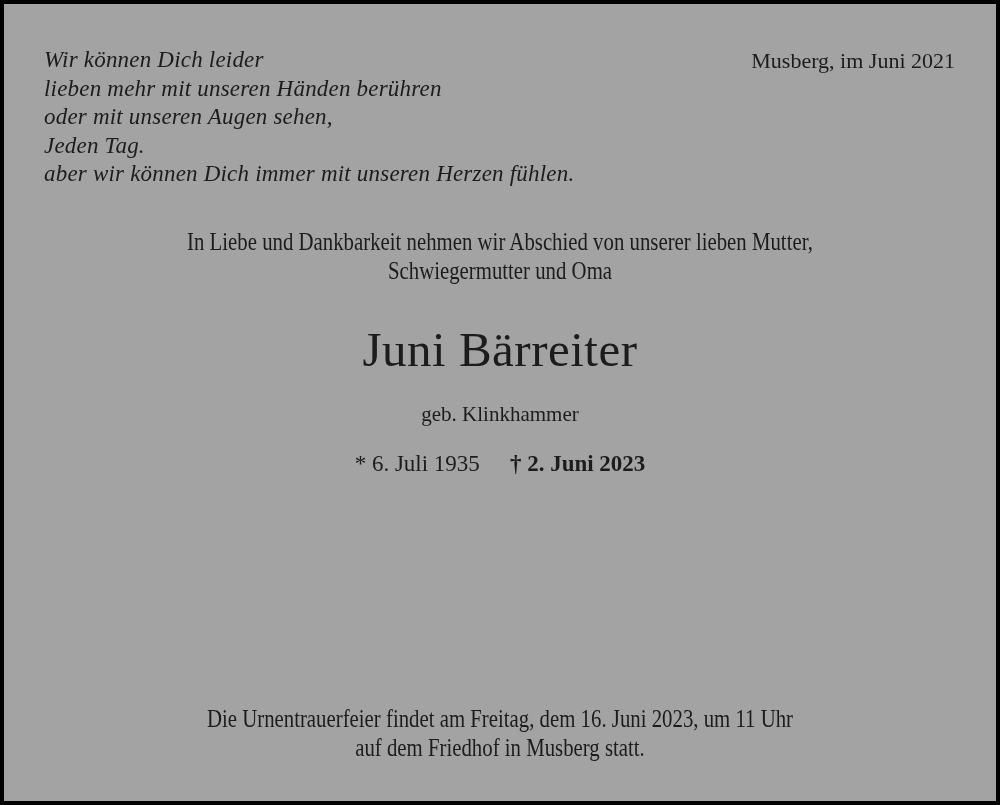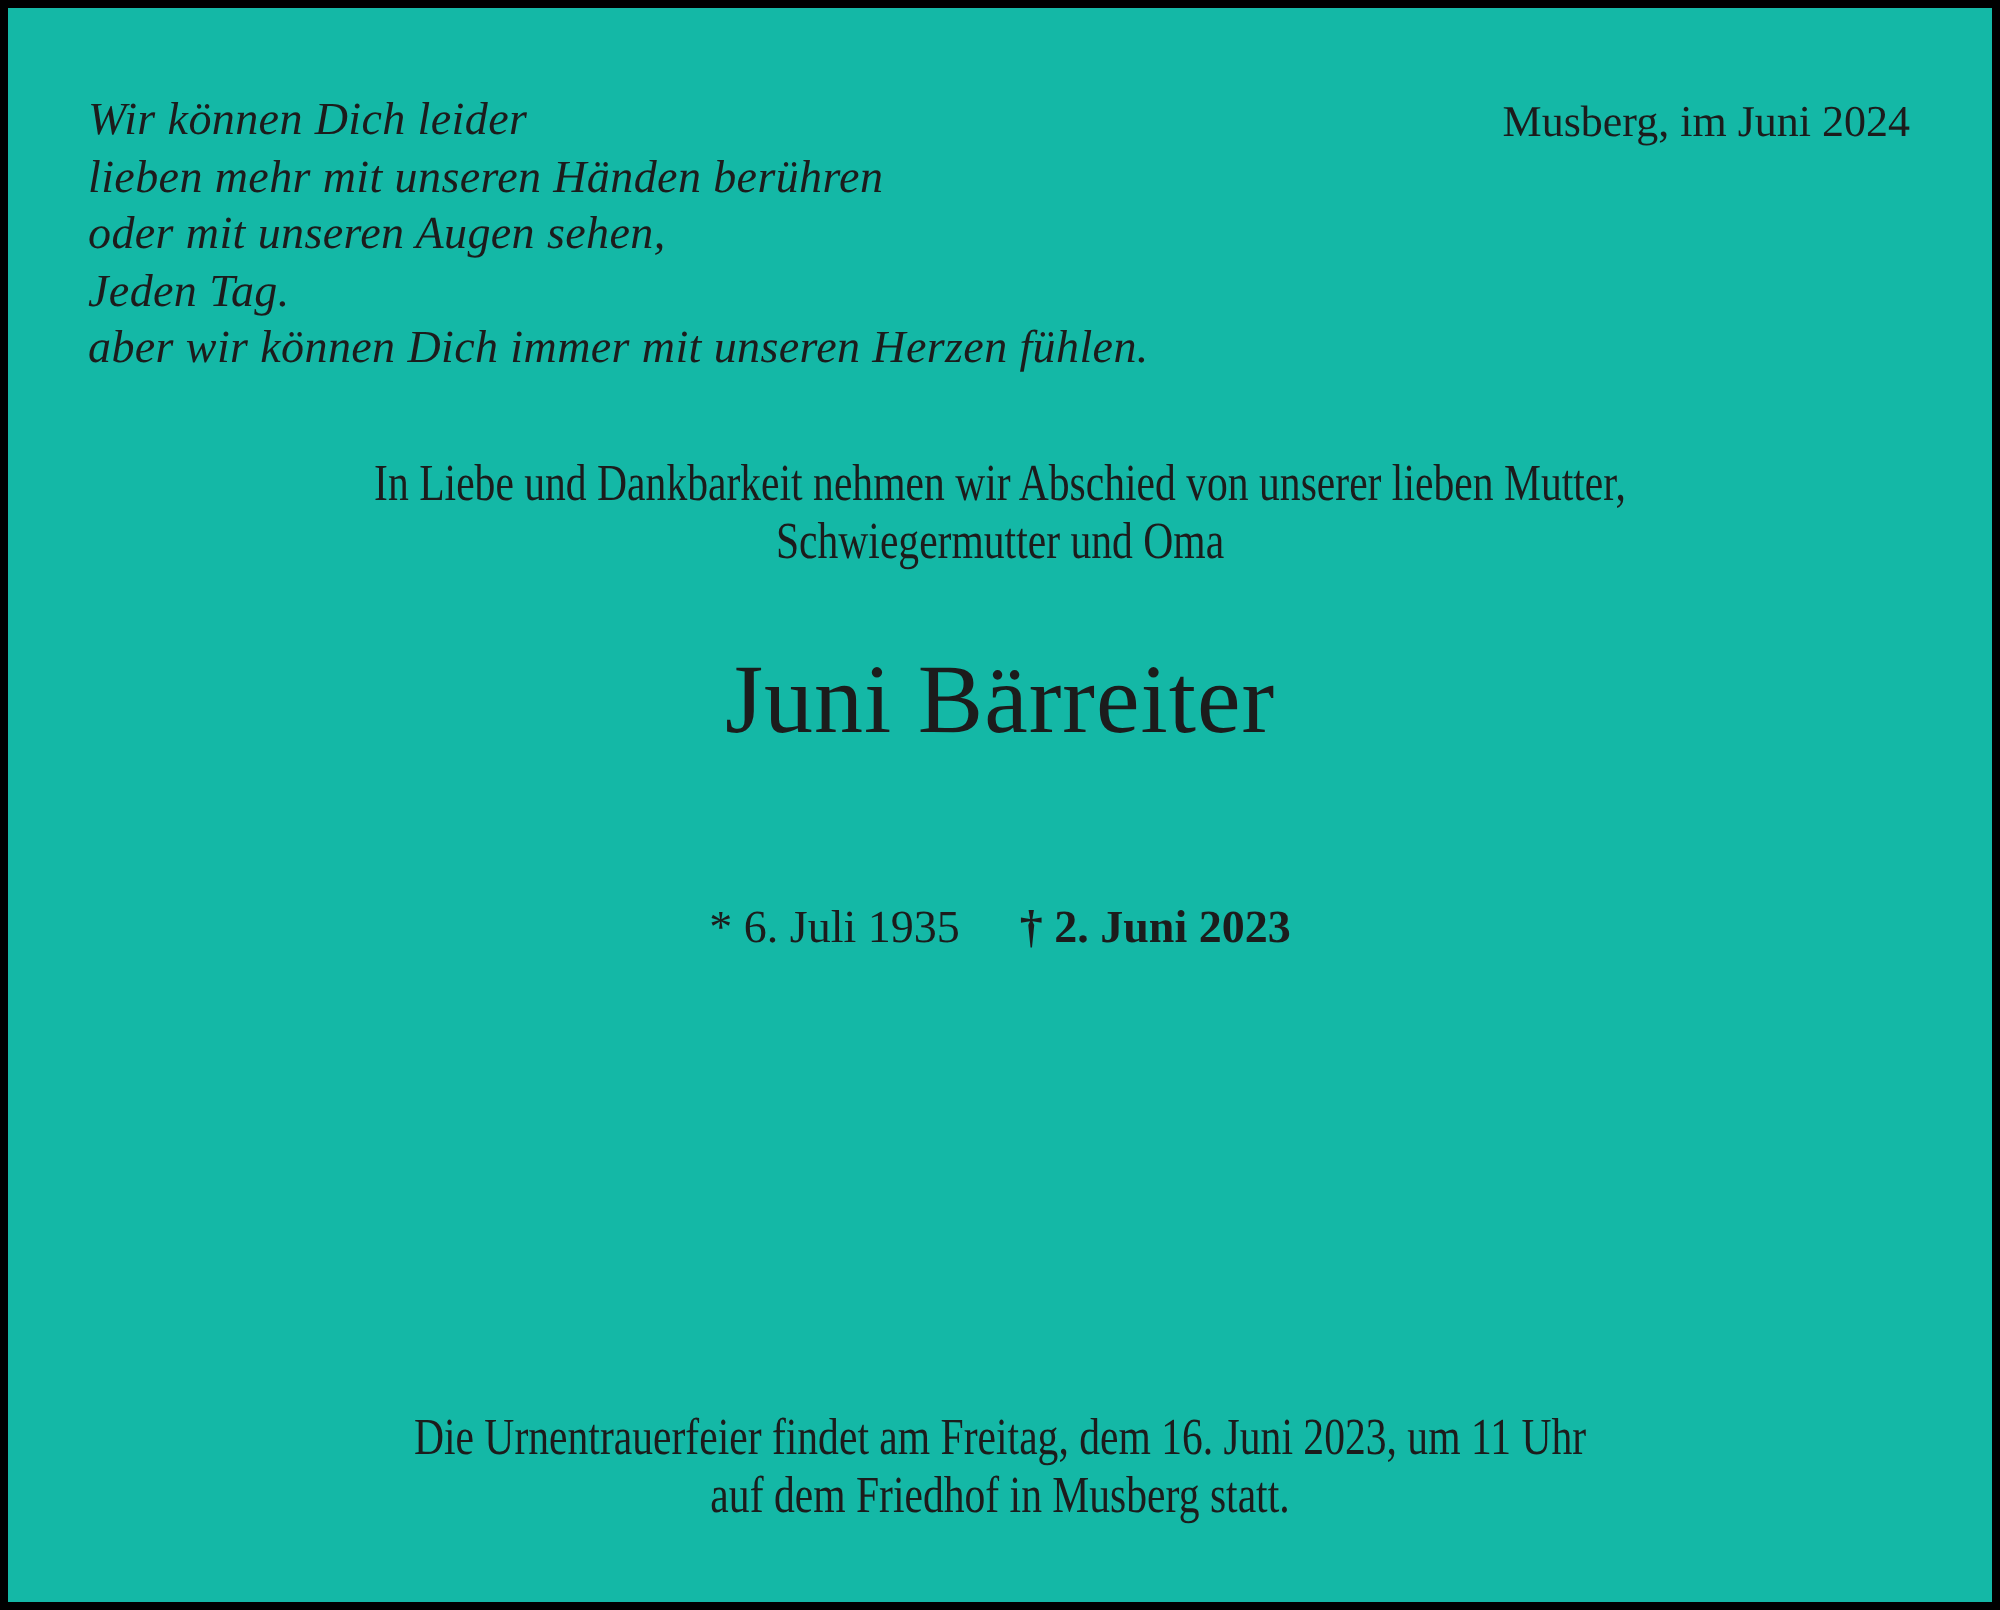--- a/index.html
+++ b/index.html
@@ -1,20 +1,20 @@
 <!DOCTYPE html>
 <html lang="de"><head>
 <meta charset="utf-8">
 <style>
   html, body { margin: 0; padding: 0; background: #888; }
   .page {
     position: relative;
     width: 1000px;
     height: 805px;
-    background: #14b8a6;
+    background: #a3a3a3;
     box-sizing: border-box;
     border: 4px solid #000000;
     overflow: hidden;
     font-family: "Liberation Serif", "DejaVu Serif", serif;
     color: #1c1c1c;
   }
   .poem {
     position: absolute;
     top: 42px;
     left: 40px;
@@ -79,29 +79,30 @@
 <div class="page">
 
   <div class="poem">
     <div>Wir können Dich leider</div>
     <div>lieben mehr mit unseren Händen berühren</div>
     <div>oder mit unseren Augen sehen,</div>
     <div>Jeden Tag.</div>
     <div>aber wir können Dich immer mit unseren Herzen fühlen.</div>
   </div>
 
-  <div class="dateline">Musberg, im Juni 2024</div>
+  <div class="dateline">Musberg, im Juni 2021</div>
 
   <div class="centered intro">
     <div>In Liebe und Dankbarkeit nehmen wir Abschied von unserer lieben Mutter,</div>
     <div>Schwiegermutter und Oma</div>
   </div>
 
   <div class="centered deceased-name">Juni Bärreiter</div>
 
+  <div class="centered maiden-name">geb. Klinkhammer</div>
 
   <div class="centered dates">
     <span class="birth">* 6. Juli 1935</span><span class="death">† 2. Juni 2023</span>
   </div>
 
 
   <div class="centered funeral">
     <div>Die Urnentrauerfeier findet am Freitag, dem 16. Juni 2023, um 11 Uhr</div>
     <div>auf dem Friedhof in Musberg statt.</div>
   </div>

